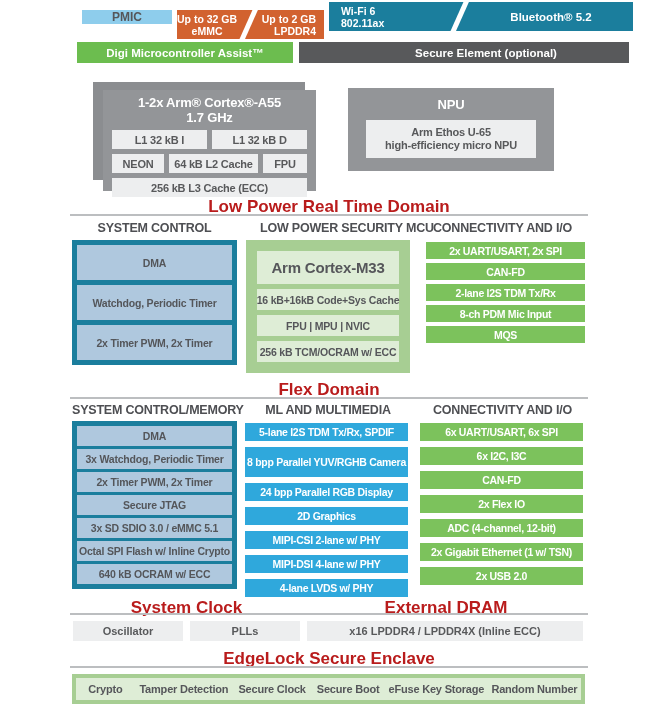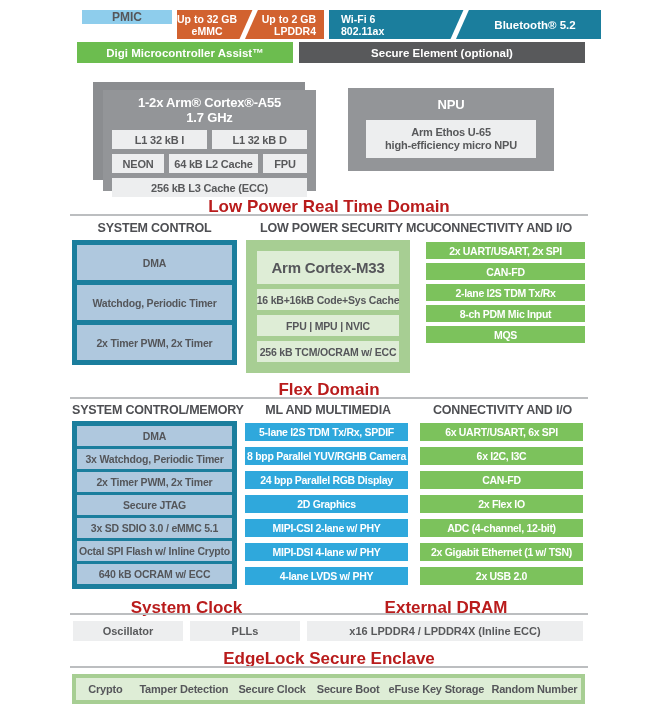--- a/index.html
+++ b/index.html
@@ -69,33 +69,33 @@
       <div>Up to 32 GB</div>
       <div>eMMC</div>
     </div>
     <div class="slash" style="left:69px;"></div>
     <div class="two-line" style="right:8px; text-align:right;">
       <div>Up to 2 GB</div>
       <div>LPDDR4</div>
     </div>
   </div>
 
-  <div class="banner-box tealbox" style="left:329px; top:10px; width:272px; height:29px;">
+  <div class="banner-box tealbox" style="left:329px; top:2px; width:304px; height:29px;">
     <div class="two-line" style="left:12px; text-align:left;">
       <div>Wi-Fi 6</div>
       <div>802.11ax</div>
     </div>
     <div class="slash" style="left:128px;"></div>
     <div class="banner-center" style="position:absolute; left:140px; right:0; font-size:11.5px;">Bluetooth® 5.2</div>
   </div>
 
   <div class="banner-box greenbox" style="left:77px; top:42px; width:216px; height:21px;">
     <div class="banner-center">Digi Microcontroller Assist™</div>
   </div>
-  <div class="banner-box darkbox" style="left:299px; top:42px; width:286px; height:21px;">
+  <div class="banner-box darkbox" style="left:299px; top:42px; width:286px; height:21px;padding-left:44px;">
     <div class="banner-center">Secure Element (optional)</div>
   </div>
 
   <div class="card card-back" style="left:93px; top:82px; width:212px; height:98px;"></div>
   <div class="card" style="left:103px; top:90px; width:213px; height:101px;">
     <div class="card-title" style="padding-top:5px;">
       <div>1-2x Arm® Cortex®-A55</div>
       <div>1.7 GHz</div>
     </div>
     <div class="chip-rows">
@@ -162,21 +162,21 @@
     <div class="item-blue" style="flex:1;">3x Watchdog, Periodic Timer</div>
     <div class="item-blue" style="flex:1;">2x Timer PWM, 2x Timer</div>
     <div class="item-blue" style="flex:1;">Secure JTAG</div>
     <div class="item-blue" style="flex:1;">3x SD SDIO 3.0 / eMMC 5.1</div>
     <div class="item-blue" style="flex:1;">Octal SPI Flash w/ Inline Crypto</div>
     <div class="item-blue" style="flex:1;">640 kB OCRAM w/ ECC</div>
   </div>
 
   <div class="bar-stack" style="left:245px; top:423px; width:163px; gap:6px;">
     <div class="bar bar-blue" style="height:18px;">5-lane I2S TDM Tx/Rx, SPDIF</div>
-    <div class="bar bar-blue" style="height:18px;">8 bpp Parallel YUV/RGHB Camera</div>
+    <div class="bar bar-blue" style="height:30px;">8 bpp Parallel YUV/RGHB Camera</div>
     <div class="bar bar-blue" style="height:18px;">24 bpp Parallel RGB Display</div>
     <div class="bar bar-blue" style="height:18px;">2D Graphics</div>
     <div class="bar bar-blue" style="height:18px;">MIPI-CSI 2-lane w/ PHY</div>
     <div class="bar bar-blue" style="height:18px;">MIPI-DSI 4-lane w/ PHY</div>
     <div class="bar bar-blue" style="height:18px;">4-lane LVDS w/ PHY</div>
   </div>
 
   <div class="bar-stack" style="left:420px; top:423px; width:163px; gap:6px;">
     <div class="bar bar-green" style="height:18px;">6x UART/USART, 6x SPI</div>
     <div class="bar bar-green" style="height:18px;">6x I2C, I3C</div>

